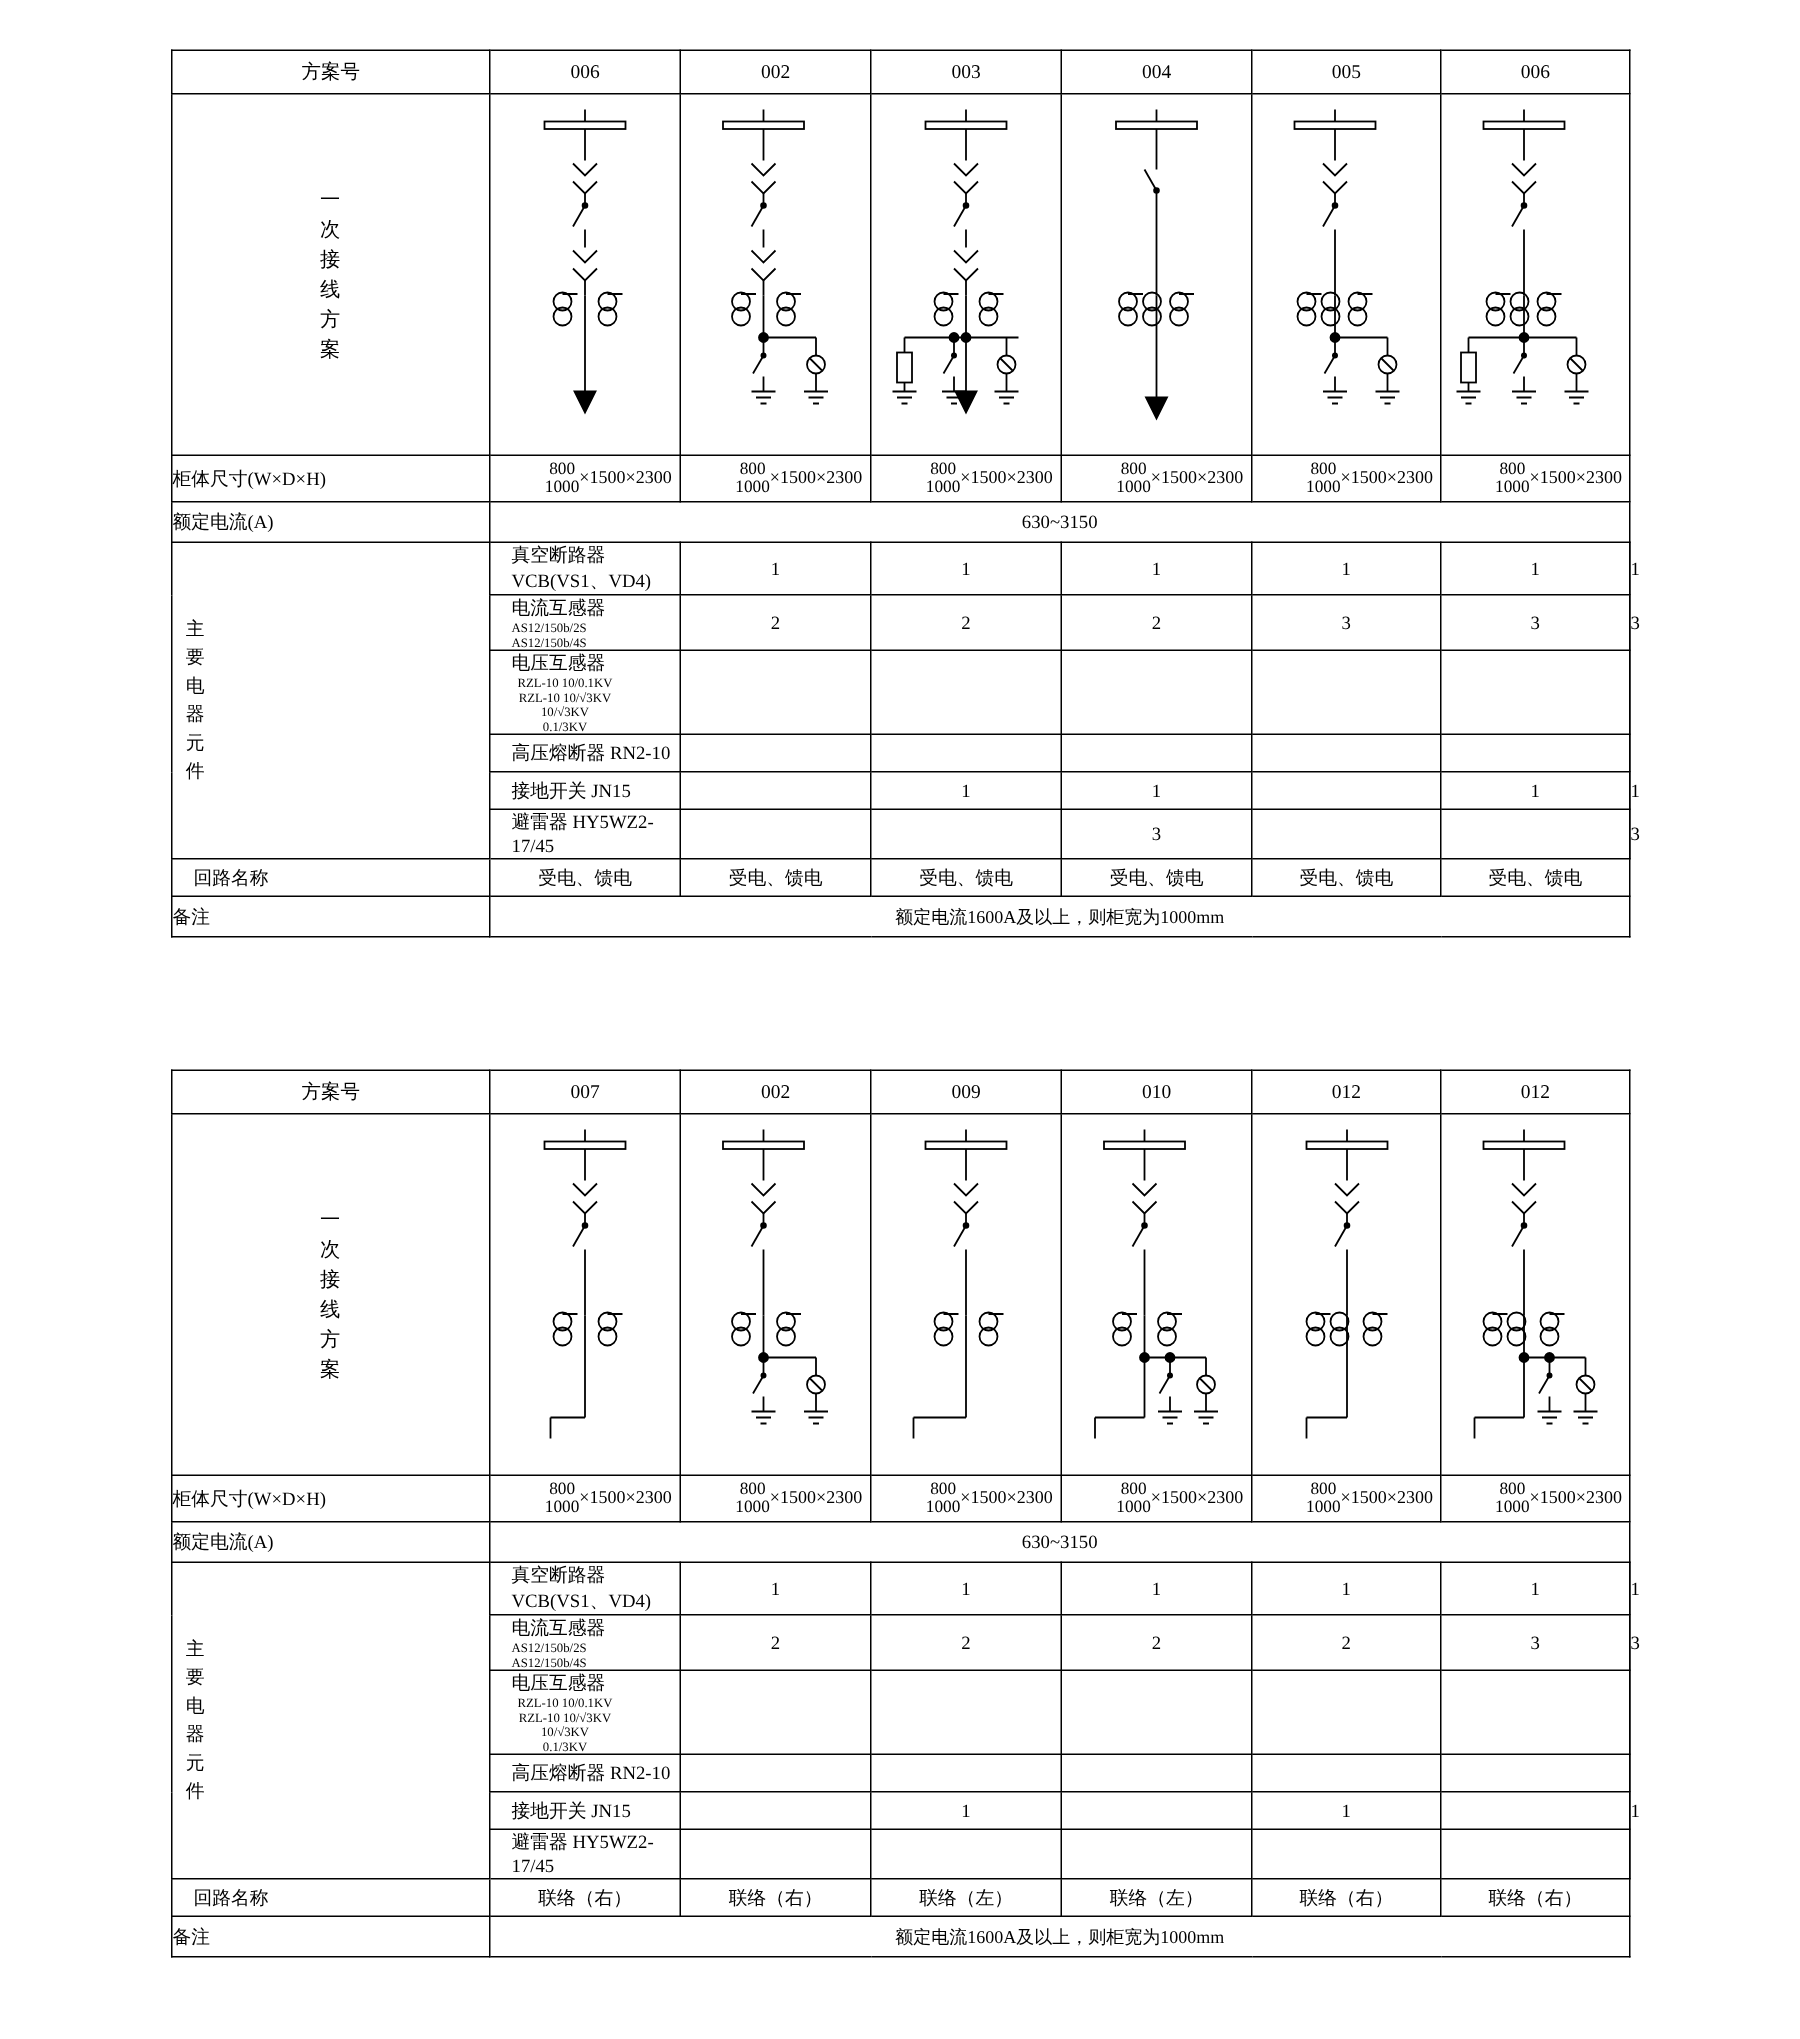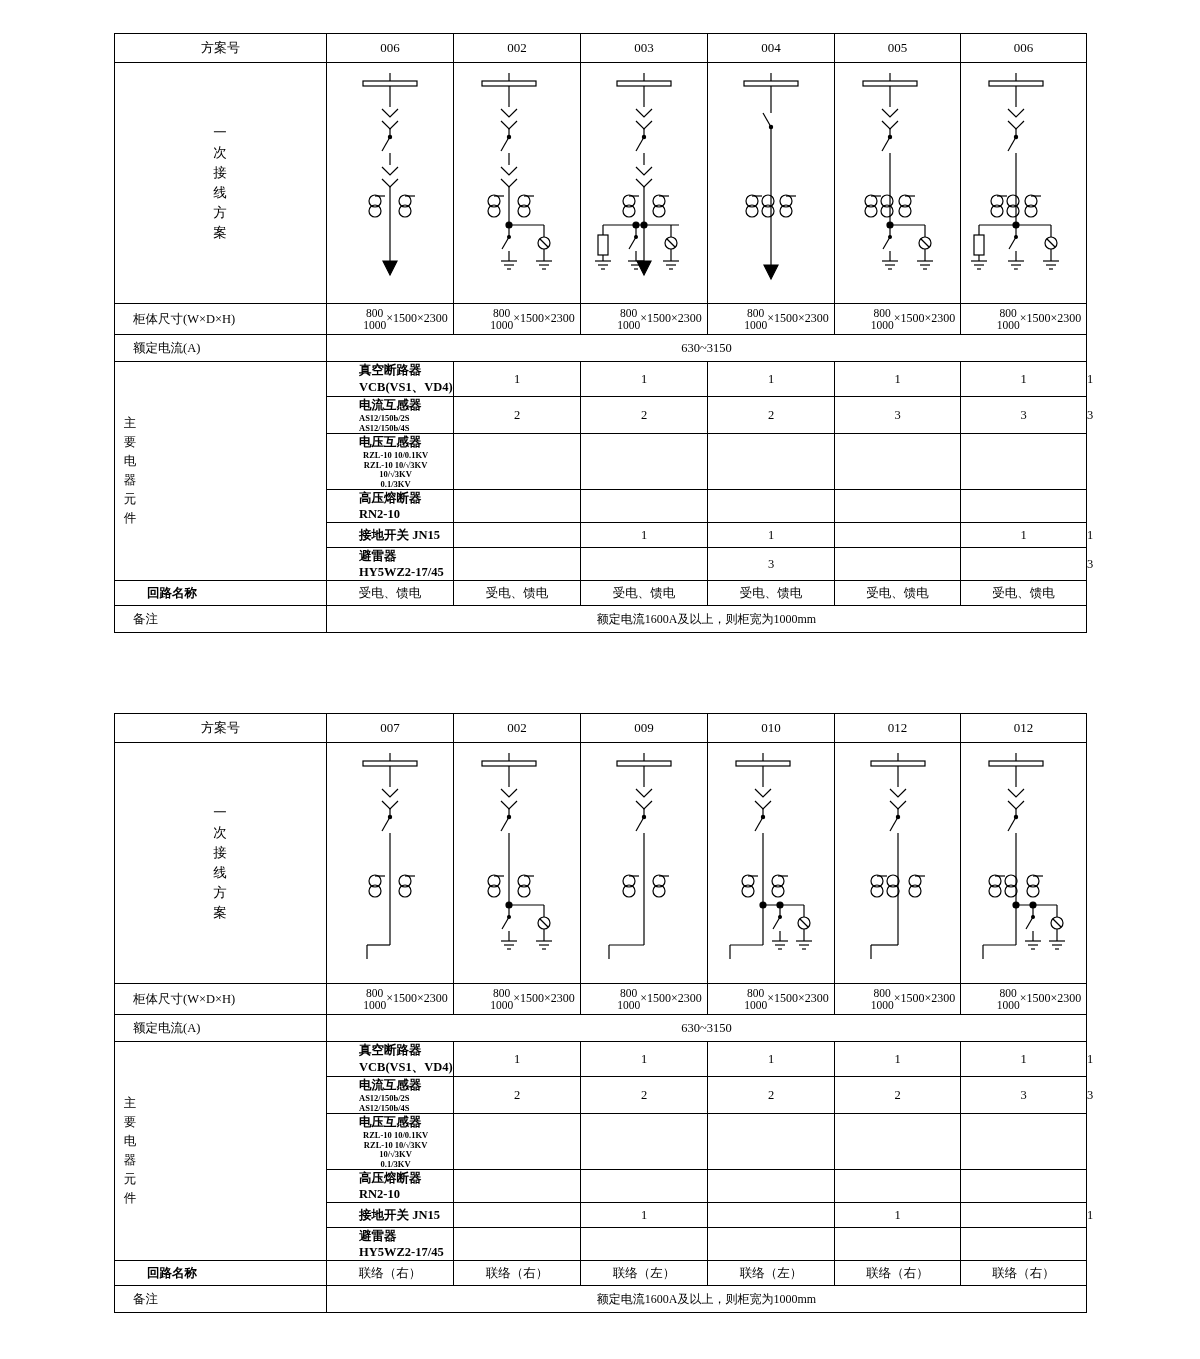--- a/index.html
+++ b/index.html
@@ -7,22 +7,22 @@
   .page{position:relative;width:1200px;height:1359px;border-radius:28px;}
   .tblwrap{position:absolute;left:114px;width:972px;}
   table{border-collapse:collapse;width:972px;table-layout:fixed;}
   td{border:1px solid #000;font-size:12.5px;text-align:center;vertical-align:middle;padding:0;}
   .hdr td{height:28px;font-size:13px;}
   .diagrow td{height:240px;}
   .vertlabel{font-size:13.5px;line-height:20px;letter-spacing:1px;}
   .sizecell{font-size:12px;line-height:1.05;}
   .sizecell .stack{display:inline-block;vertical-align:middle;text-align:center;margin-left:31px;}
   .sizecell .stack span{display:block;font-size:11.5px;}
-  .leftlabel{text-align:left;padding-left:18px;}
-  .leftlabel2{text-align:left;padding-left:32px;font-weight:bold;}
+  .leftlabel{text-align:left;padding-left:0;}
+  .leftlabel2{text-align:left;padding-left:14px;}
   .tinysub{font-size:8.5px;line-height:1.12;display:inline-block;vertical-align:middle;text-align:left;margin-left:0;}
   .tinysub2{font-size:8.5px;line-height:1.12;display:inline-block;vertical-align:middle;text-align:center;margin-left:4px;}
   .rowcell{height:24px;}
   .mainlabel{font-size:12.5px;line-height:19px;}
   svg{display:block;margin:0 auto;}
 </style>
 </head>
 <body>
 
 <div class="page">

